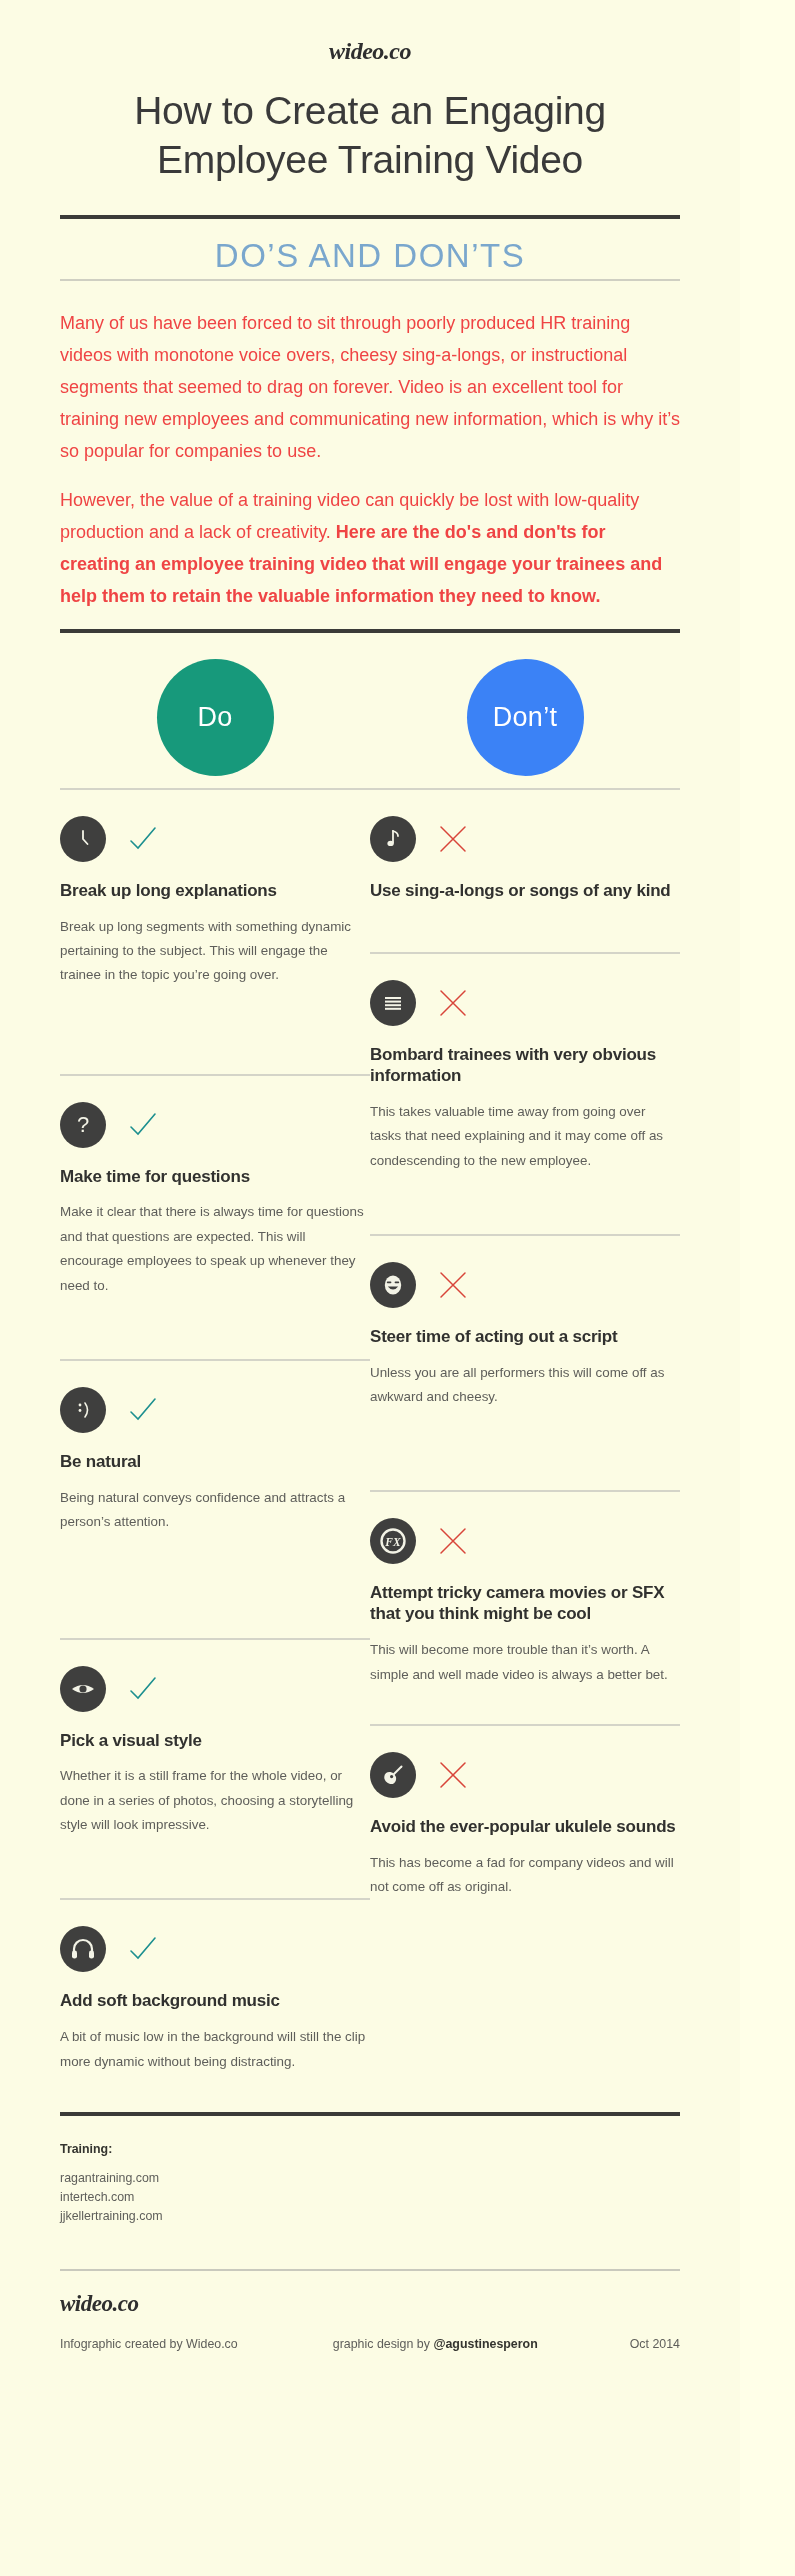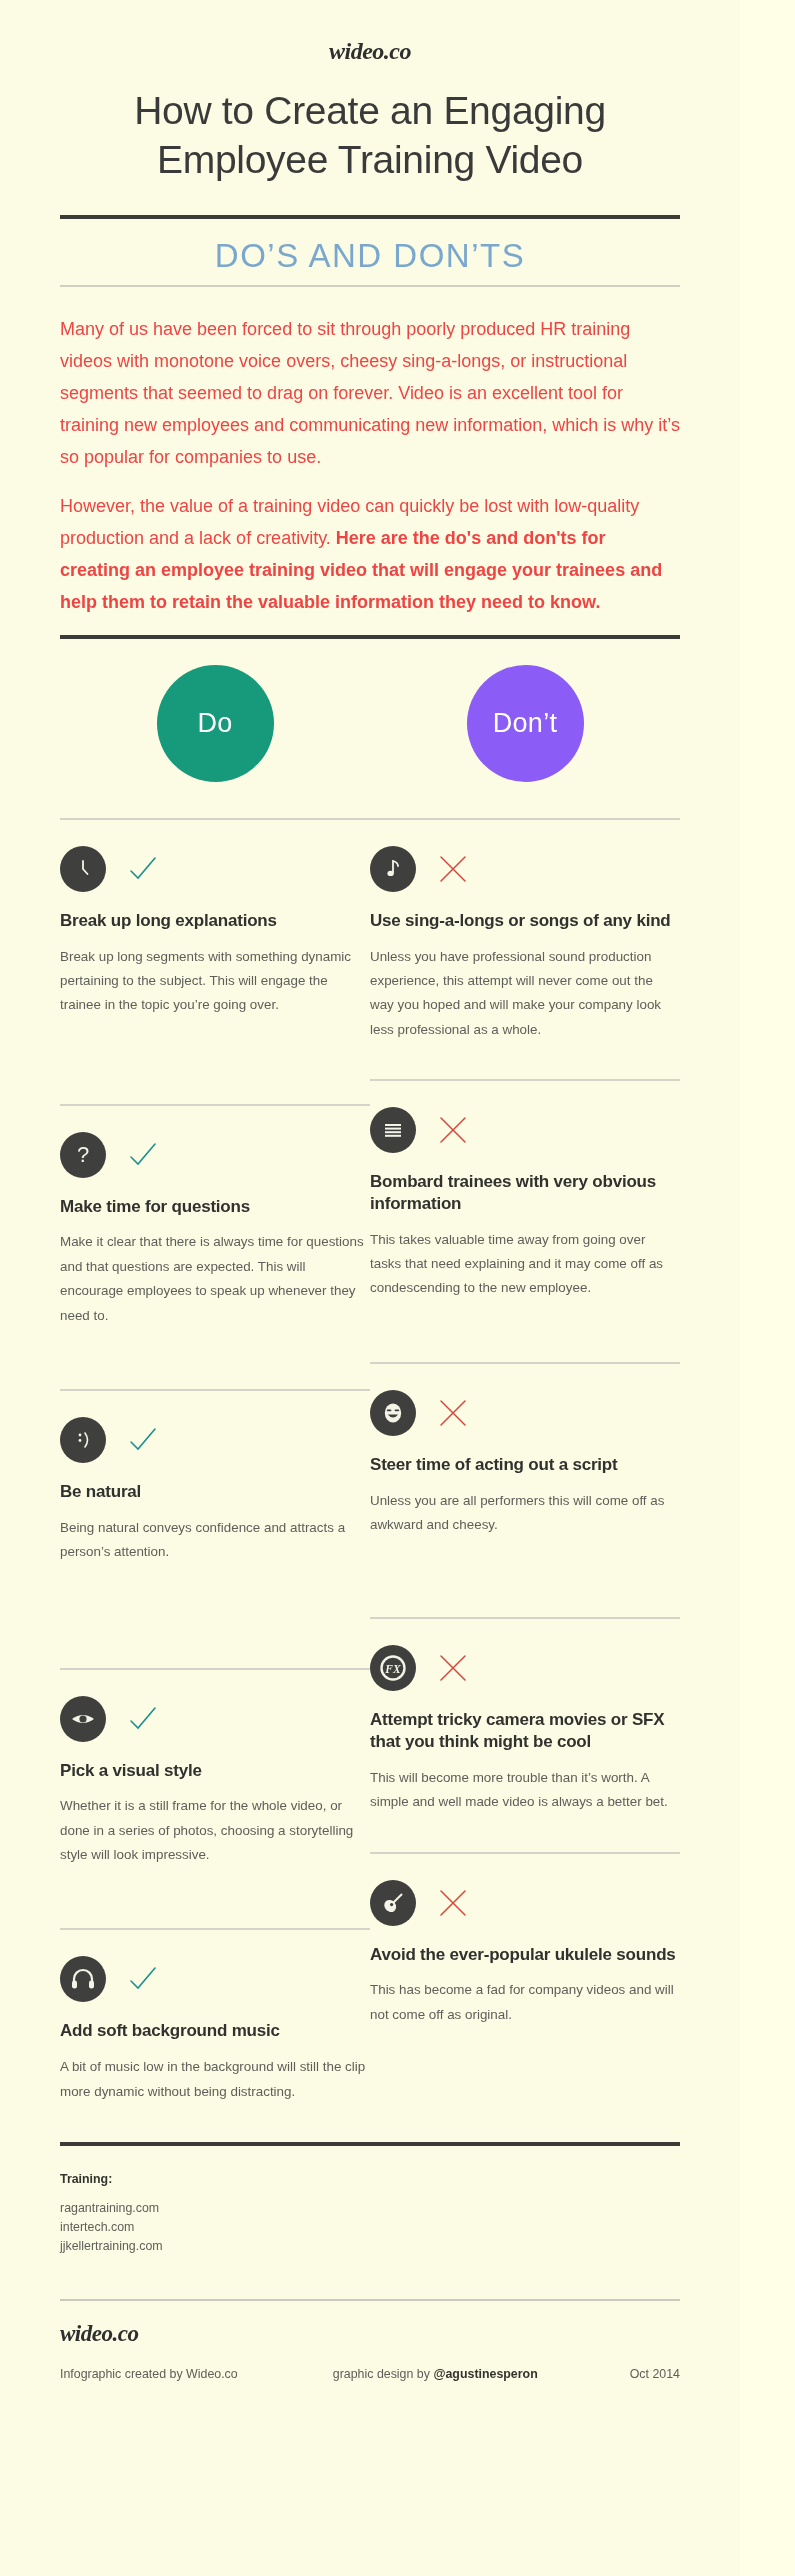--- a/index.html
+++ b/index.html
@@ -51,21 +51,21 @@
     background: #3b3b38;
     margin-top: 30px;
   }
 
   .section-heading {
     text-align: center;
     font-size: 33px;
     letter-spacing: 1.5px;
     color: #7aa7cd;
     font-weight: 400;
-    padding: 18px 0 10px;
+    padding: 18px 0 4px;
   }
 
   .rule-thin {
     height: 2px;
     background: #cfcfc2;
   }
 
   .intro {
     padding-top: 26px;
     color: #ef4444;
@@ -98,28 +98,28 @@
     border-radius: 50%;
     display: flex;
     align-items: center;
     justify-content: center;
     color: #fff;
     font-size: 27px;
     font-weight: 400;
     letter-spacing: 0.3px;
   }
   .badge.do   { background: #17997b; }
-  .badge.dont { background: #8b5cf6; }
+  .badge.dont { background: #3b82f6; }
 
   
   .grid {
     display: flex;
     justify-content: space-between;
   }
-  .col { width: 323px; margin-top: 24px; }
+  .col { width: 323px; }
 
   .tip { padding-bottom: 4px; }
 
   .tip-sep {
     height: 2px;
     background: #d4d4c8;
     margin-bottom: 26px;
   }
 
   .tip-icons {
@@ -359,21 +359,20 @@
               <path d="M15 7 L15 18.5" stroke="#f3f3e6" stroke-width="1.8" fill="none" stroke-linecap="round"></path>
               <path d="M15 7 Q20 8.5 20 12" stroke="#f3f3e6" stroke-width="1.8" fill="none" stroke-linecap="round"></path>
               <ellipse cx="12.6" cy="19.4" rx="3.2" ry="2.6" fill="#f3f3e6"></ellipse>
             </svg>
           </div>
           <svg class="mark" viewBox="0 0 30 30">
             <path d="M3 3 L27 27 M27 3 L3 27" stroke="#d8453a" stroke-width="1.5" fill="none" stroke-linecap="round"></path>
           </svg>
         </div>
         <div class="tip-title">Use sing-a-longs or songs of any kind</div>
-        <div class="tip-body">Unless you have professional sound production experience, this attempt will never come out the way you hoped and will make your company look less professional as a whole.</div>
       </div>
 
       <div class="gap" style="height:33px"></div>
 
       <div class="tip">
         <div class="tip-sep"></div>
         <div class="tip-icons">
           <div class="icon-circle">
             <svg width="30" height="30" viewBox="0 0 30 30" aria-hidden="true">
               <rect x="7" y="9" width="16" height="2" fill="#f3f3e6"></rect>

